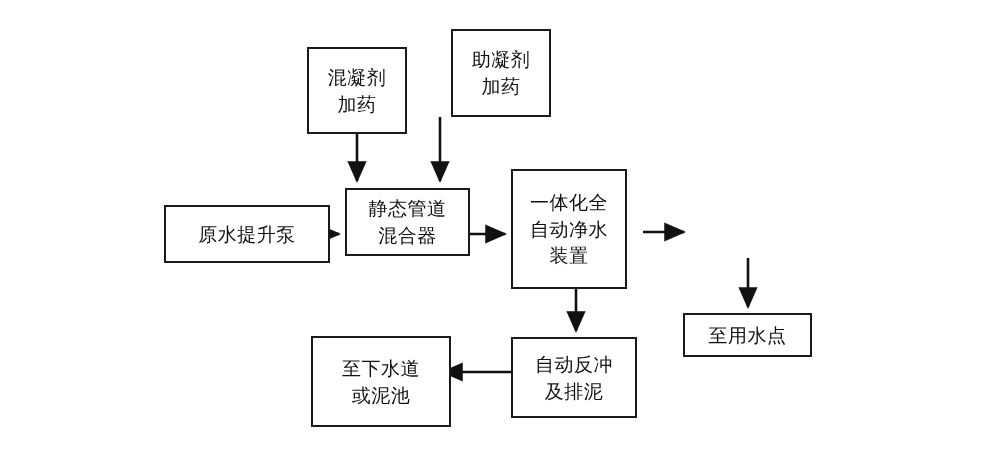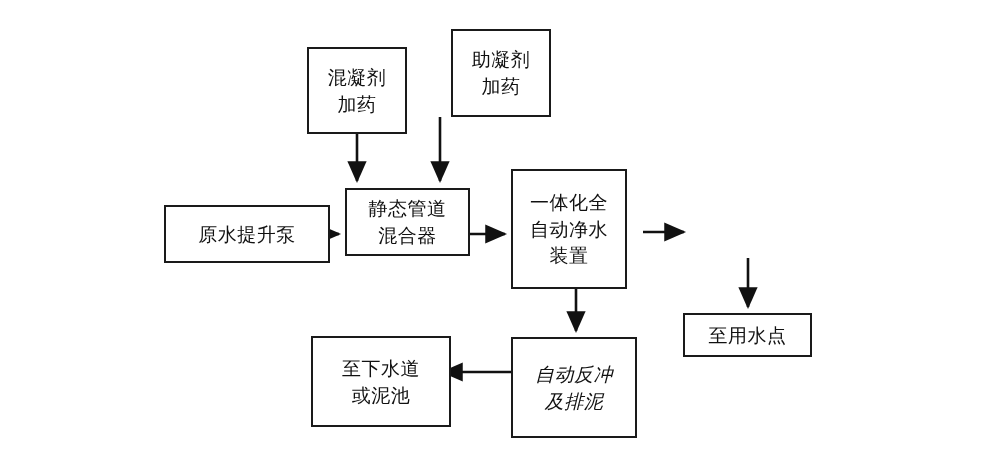--- a/index.html
+++ b/index.html
@@ -100,19 +100,19 @@
   <div class="node" style="left:345px; top:188px; width:125px; height:68px;">静态管道
 混合器</div>
 
   <div class="node" style="left:511px; top:169px; width:116px; height:120px;">一体化全
 自动净水
 装置</div>
 
 
   <div class="node" style="left:683px; top:313px; width:129px; height:44px;">至用水点</div>
 
-  <div class="node" style="left:511px; top:337px; width:126px; height:101px;font-style:italic;">自动反冲
+  <div class="node" style="left:511px; top:337px; width:126px; height:81px;">自动反冲
 及排泥</div>
 
   <div class="node" style="left:311px; top:336px; width:140px; height:91px;">至下水道
 或泥池</div>
 
 </div>
 
 </body></html>

